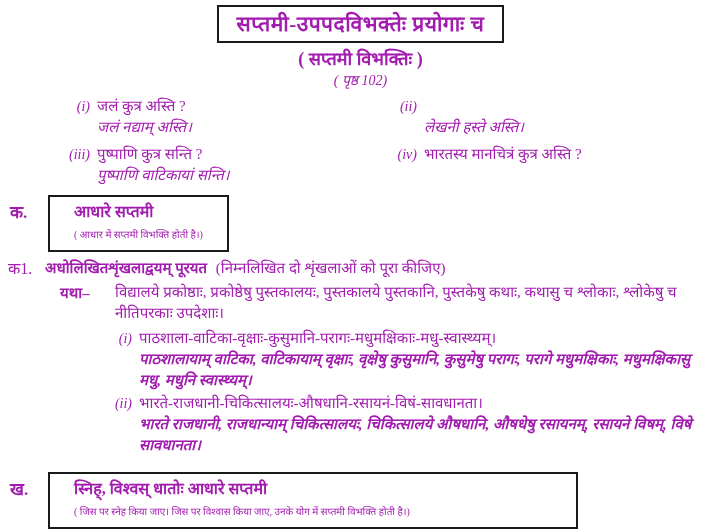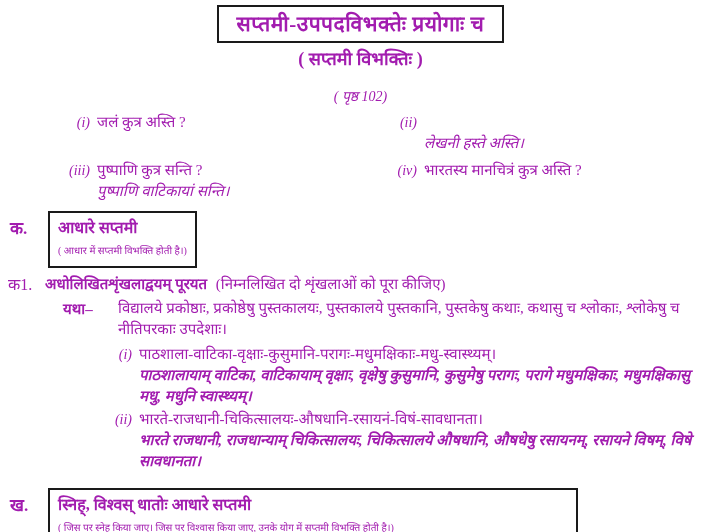--- a/index.html
+++ b/index.html
@@ -16,21 +16,21 @@
   
   .title-wrap { text-align:center; padding-top:5px; }
   .title-box {
     display:inline-block;
     border:2px solid #1a1a1a;
     padding:2px 18px 4px;
     font-size:21px; font-weight:bold;
     letter-spacing:0.5px;
   }
   .subtitle { text-align:center; font-size:18px; font-weight:bold; margin-top:5px; line-height:23px; }
-  .pageref  { text-align:center; font-size:14px; font-style:italic; margin-top:17px; line-height:17px; }
+  .pageref  { text-align:center; font-size:14px; font-style:italic; margin-top:1px; line-height:17px; }
 
   
   .qa-grid {
     display:grid;
     grid-template-columns:327px 1fr;
     margin:7px 0 0 56px;
     row-gap:6px;
     font-size:15px;
   }
   .qa-item { line-height:21px; }
@@ -45,34 +45,34 @@
   
   .sec { display:flex; align-items:flex-start; }
   .sec-ka  { margin:9px 0 0 0; }
   .sec-kha { margin:16px 0 0 0; }
   .sec-label {
     flex:none; width:38px; padding-left:10px; box-sizing:content-box;
     font-weight:bold; font-size:17px; padding-top:5px;
   }
   .sec-box {
     border:2px solid #1a1a1a;
-    padding:3px 8px 4px;
+    padding:3px 24px 4px;
     box-sizing:border-box;
   }
   .sec-box .rule-h { font-weight:bold; font-size:16px; line-height:23px; }
   .sec-box .rule-e { font-size:10px; line-height:23px; }
   .sec-kha .sec-box { width:530px; }
 
   
   .ka1 { margin-top:6px; font-size:15px; }
   .ka1-head { display:flex; line-height:21px; }
   .ka1-label { flex:none; width:37px; padding-left:8px; box-sizing:content-box; font-weight:normal; font-size:16px; }
   .ka1-heading { font-weight:bold; }
   .ka1-heading-hindi { margin-left:5px; }
-  .yatha { display:flex; margin:3px 0 0 45px;justify-content:center; }
+  .yatha { display:flex; margin:3px 0 0 60px; }
   .yatha-label { flex:none; width:55px; font-weight:bold; }
   .yatha-text { flex:1; max-width:585px; line-height:21px; }
   .ka1-item { display:flex; margin:4px 0 0 104px; }
   .ka1-item + .ka1-item { margin-top:2px; }
   .ka1-num {
     flex:none; width:28px; text-align:right; margin-right:7px;
     font-style:italic; font-size:14px; line-height:21px;
   }
   .ka1-content { flex:1; max-width:566px; line-height:21px; }
   .chain  { }
@@ -91,20 +91,21 @@
   <div class="subtitle">( सप्तमी विभक्तिः )</div>
   <div class="pageref">( पृष्ठ 102)</div>
 
   <div class="qa-grid">
 
     <div class="qa-item">
       <div class="qa-head">
         <span class="qa-num">(i)</span>
         <span class="qa-q">जलं कुत्र अस्ति ?</span>
       </div>
+      <div class="qa-a">जलं नद्याम् अस्ति।</div>
     </div>
 
     <div class="qa-item">
       <div class="qa-head">
         <span class="qa-num">(ii)</span>
       </div>
       <div class="qa-a">लेखनी हस्ते अस्ति।</div>
     </div>
 
     <div class="qa-item">

